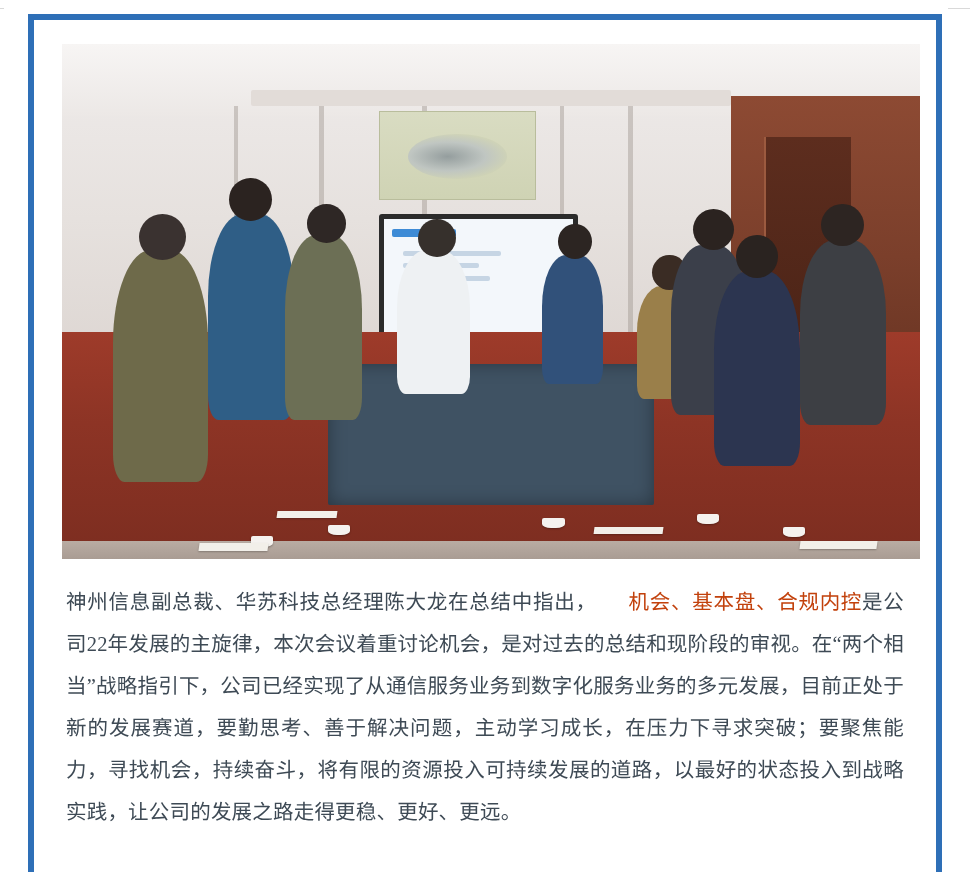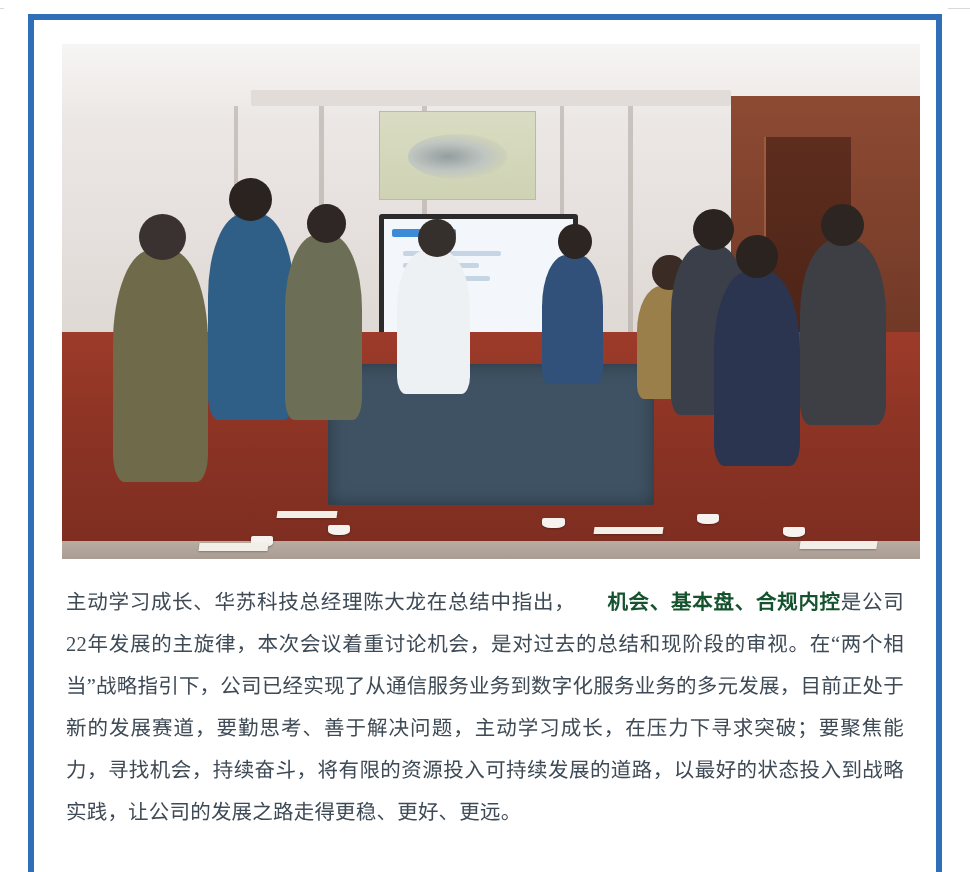--- a/index.html
+++ b/index.html
@@ -203,22 +203,22 @@
   .caption {
     padding: 22px 4px 30px 4px;
     font-size: 20.5px;
     line-height: 42px;
     color: #3e4a55;
     letter-spacing: 0.2px;
     text-align: justify;
     font-family: "Liberation Serif", "DejaVu Serif", serif;
   }
   .caption .hl {
-    font-weight: bold;
-    color: #14532d;
+    font-weight: normal;
+    color: #c2410c;
     margin-left: 32px;
   }
 </style>
 </head>
 <body>
 
 <div class="page">
 
   <div class="top-rules">
     <div class="top-rule-left"></div>
@@ -279,18 +279,18 @@
           <div class="ph-person pr6"></div>
           <div class="ph-head ph6"></div>
           <div class="ph-person pr7"></div>
           <div class="ph-head ph7"></div>
           <div class="ph-person pr8"></div>
           <div class="ph-head ph8"></div>
         </div>
       </div>
 
       <div class="caption">
-        <span>主动学习成长、华苏科技总经理陈大龙在总结中指出，</span><span class="hl">机会、基本盘、合规内控</span><span>是公司22年发展的主旋律，本次会议着重讨论机会，是对过去的总结和现阶段的审视。在“两个相当”战略指引下，公司已经实现了从通信服务业务到数字化服务业务的多元发展，目前正处于新的发展赛道，要勤思考、善于解决问题，主动学习成长，在压力下寻求突破；要聚焦能力，寻找机会，持续奋斗，将有限的资源投入可持续发展的道路，以最好的状态投入到战略实践，让公司的发展之路走得更稳、更好、更远。</span>
+        <span>神州信息副总裁、华苏科技总经理陈大龙在总结中指出，</span><span class="hl">机会、基本盘、合规内控</span><span>是公司22年发展的主旋律，本次会议着重讨论机会，是对过去的总结和现阶段的审视。在“两个相当”战略指引下，公司已经实现了从通信服务业务到数字化服务业务的多元发展，目前正处于新的发展赛道，要勤思考、善于解决问题，主动学习成长，在压力下寻求突破；要聚焦能力，寻找机会，持续奋斗，将有限的资源投入可持续发展的道路，以最好的状态投入到战略实践，让公司的发展之路走得更稳、更好、更远。</span>
       </div>
 
     </div>
   </div>
 </div>
 
 </body></html>

